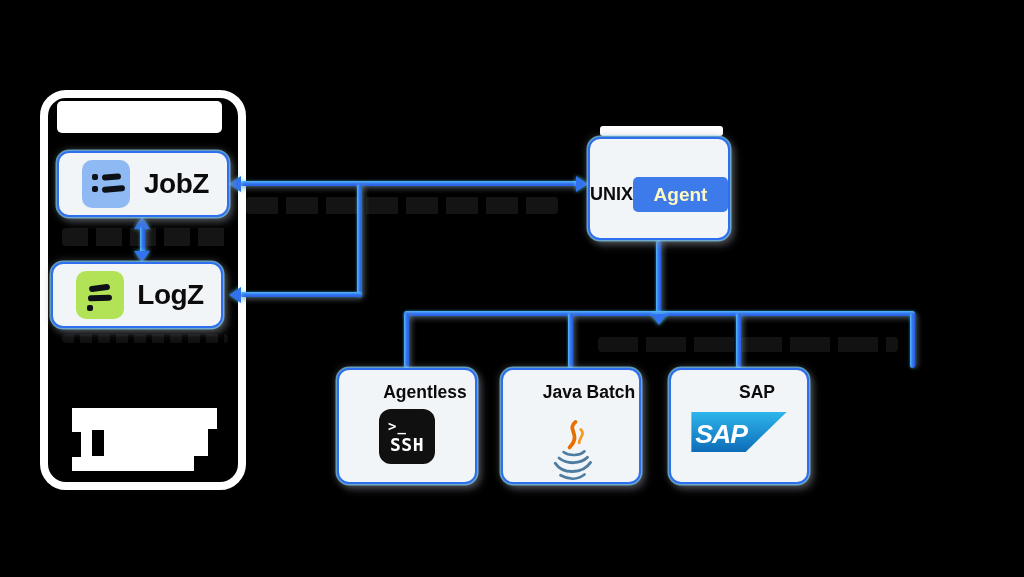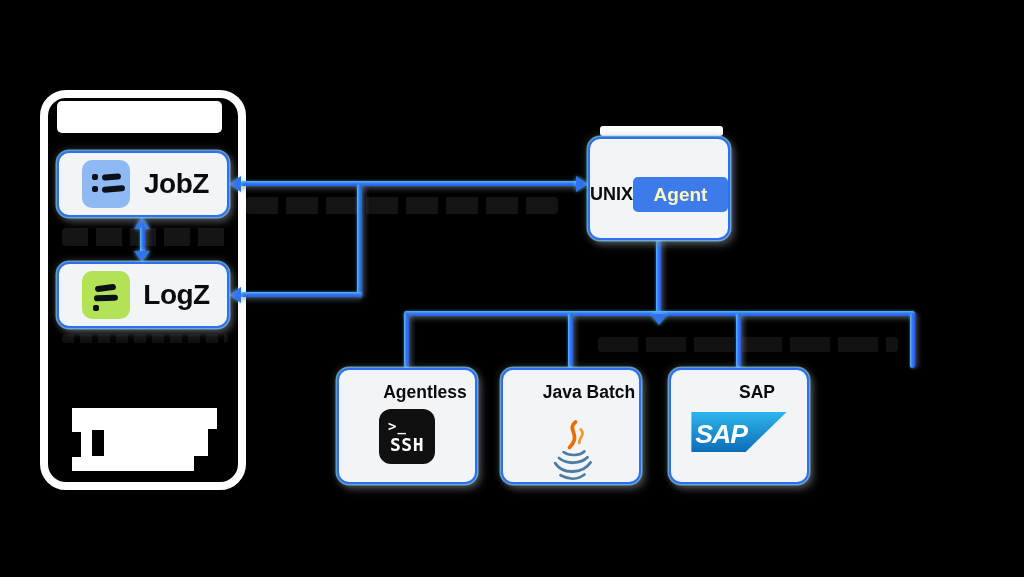--- a/index.html
+++ b/index.html
@@ -106,21 +106,21 @@
           <i class="jz-bar" style="width:19px;"></i>
         </span>
       <span class="jz-row" style="left:10px;top:26px;">
           <i class="jz-dot"></i>
           <i class="jz-bar" style="width:23px;"></i>
         </span>
     </div>
     <div class="node-label">JobZ</div>
   </div>
 
-  <div class="node node-hz" style="left:57px;top:262px;width:172px;height:66px;">
+  <div class="node node-hz" style="left:51px;top:262px;width:172px;height:66px;">
     <div class="tile tile-green">
       <i class="lg-bar" style="left:13px;top:14px;width:21px;transform:rotate(-7deg);"></i>
       <i class="lg-bar" style="left:12px;top:24px;width:24px;transform:rotate(-2deg);"></i>
       <i class="lg-dot" style="left:11px;top:34px;"></i>
     </div>
     <div class="node-label">LogZ</div>
   </div>
 
   <div class="wordmark">
     <i class="wm-notch wm-n1"></i>

